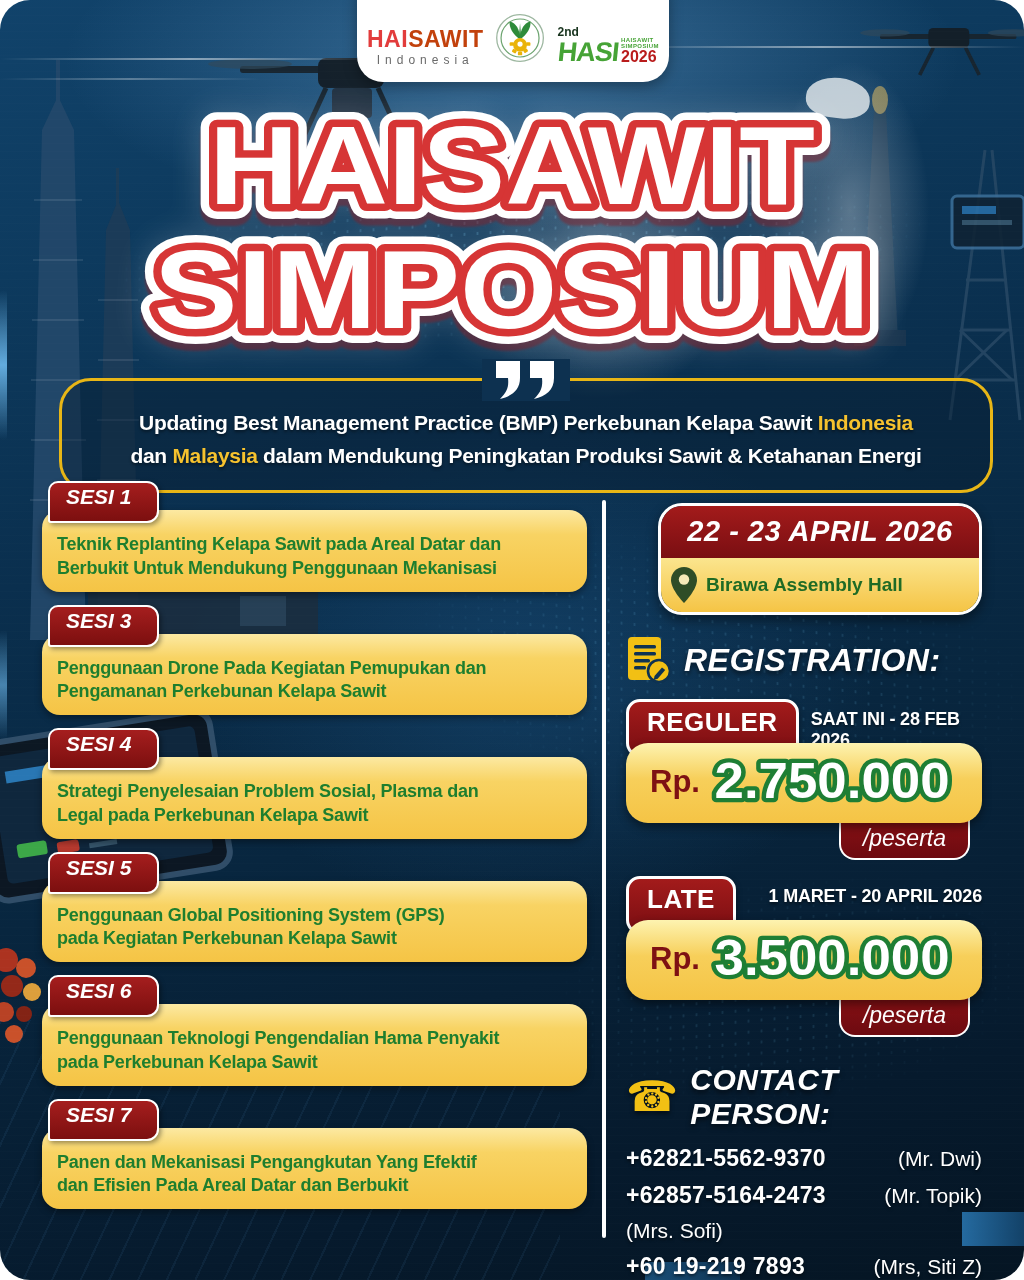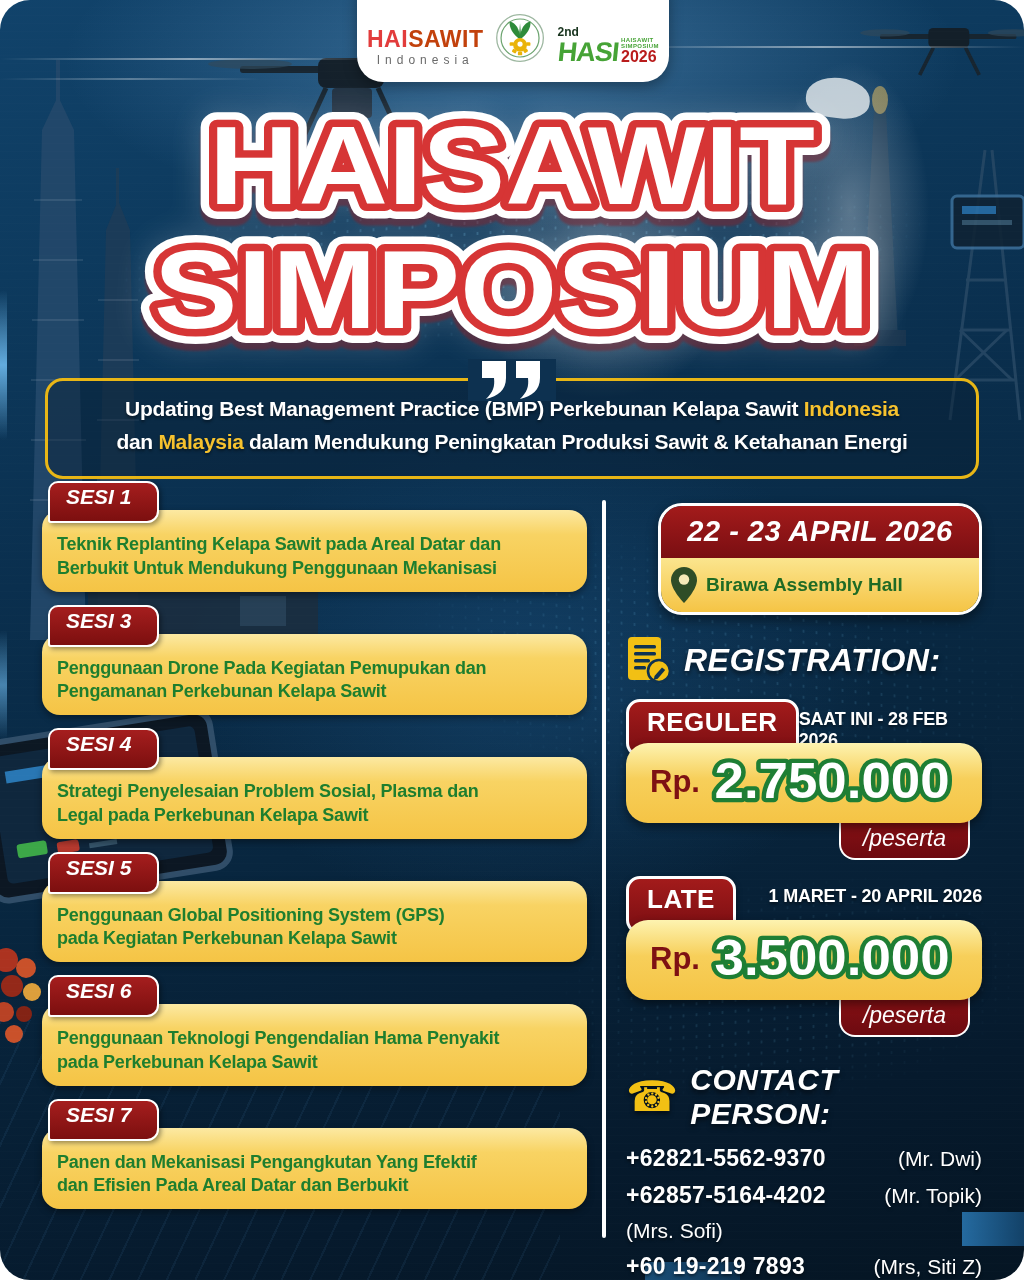--- a/index.html
+++ b/index.html
@@ -59,23 +59,23 @@
   .hasi-col{display:flex;flex-direction:column;line-height:1;}
   .hasi-ordinal{font-size:12px;font-weight:bold;color:#17331d;margin-bottom:1px;}
   .hasi-acronym{font-size:27px;font-weight:bold;color:#46a336;letter-spacing:-1px;transform:skewX(-6deg);}
   .hasi-side{display:flex;flex-direction:column;line-height:1;margin-bottom:1px;}
   .hasi-small{font-size:6px;font-weight:bold;color:#46a336;letter-spacing:.4px;}
   .hasi-year{font-size:16px;font-weight:bold;color:#b91c1c;}
   
   .title-wrap{position:absolute;left:122px;top:102px;z-index:4;
     filter:drop-shadow(0 7px 1px rgba(140,25,30,.45)) drop-shadow(0 0 16px rgba(255,255,255,.18));}
   
-  .quote-box{position:absolute;left:45px;top:378px;width:934px;z-index:4;
-    border:3px solid #e8b616;border-radius:18px;background:rgba(8,30,52,.45);
-    padding:12px 26px 18px;text-align:center;}
+  .quote-box{position:absolute;left:59px;top:378px;width:934px;z-index:4;
+    border:3px solid #e8b616;border-radius:32px;background:rgba(8,30,52,.45);
+    padding:26px 26px 18px;text-align:center;}
   .quote-icon{position:absolute;top:-22px;left:50%;transform:translateX(-50%);
     background:#0d3150;padding:0 12px;line-height:0;}
   .tagline{color:#fff;font-weight:bold;font-size:21px;line-height:1.55;margin:0;letter-spacing:-.3px;
     text-shadow:0 2px 3px rgba(0,0,0,.45);}
   .hl{color:#f6c22e;}
   
   .left-col{position:absolute;left:42px;top:481px;width:545px;z-index:4;}
   .session{margin-bottom:13px;}
   .session-tab{display:inline-block;position:relative;z-index:2;margin-left:6px;margin-bottom:-13px;
     background:linear-gradient(180deg,#a51e1e,#7c0f0f);
@@ -98,21 +98,21 @@
   .venue{display:flex;flex-direction:column;line-height:1.25;}
   .venue-name{color:#1f6b25;font-weight:bold;font-size:19px;}
   .venue-loc{color:#2e7d32;font-size:17px;letter-spacing:-.2px;}
   .reg-heading,.contact-heading{display:flex;align-items:center;gap:12px;margin:20px 0 14px;}
   .heading-text{color:#fff;font-style:italic;font-weight:bold;letter-spacing:.5px;
     text-shadow:0 3px 5px rgba(0,0,0,.55);}
   .reg-heading .heading-text{font-size:32px;}
   .contact-heading{margin-top:26px;}
   .contact-heading .heading-text{font-size:30px;}
   .tier{position:relative;margin-bottom:16px;}
-  .tier-head{position:relative;z-index:1;display:flex;align-items:flex-start;justify-content:space-between;}
+  .tier-head{position:relative;z-index:1;display:flex;align-items:flex-start;justify-content:space-between;gap:12px;}
   .tier-label{background:linear-gradient(180deg,#a31b1b,#7a0e12);border:3px solid #fff;border-radius:14px;
     color:#fff;font-weight:bold;font-size:26px;padding:5px 18px 16px;letter-spacing:.5px;
     box-shadow:0 3px 6px rgba(0,0,0,.4);}
   .tier-period{color:#fff;font-weight:bold;font-size:18px;margin-top:10px;text-shadow:0 2px 3px rgba(0,0,0,.5);
     letter-spacing:-.2px;}
   .price-card{position:relative;z-index:2;margin-top:-14px;border-radius:22px;
     background:linear-gradient(180deg,#fdf3b0 0%,#f7cf5a 45%,#f5c445 100%);
     padding:10px 24px 12px;display:flex;align-items:center;box-shadow:0 4px 10px rgba(0,0,0,.45);}
   .currency{color:#7e1113;font-weight:bold;font-size:31px;margin-right:6px;}
   .unit-tab{position:relative;z-index:1;width:max-content;margin:-10px 12px 0 auto;
@@ -416,21 +416,21 @@
     <div class="contact-heading">
       <span class="phone-glyph">☎</span>
       <span class="heading-text">CONTACT PERSON:</span>
     </div>
 
     <div class="contact-row">
       <span class="phone">+62821-5562-9370</span>
       <span class="cname">(Mr. Dwi)</span>
     </div>
     <div class="contact-row">
-      <span class="phone">+62857-5164-4202</span>
+      <span class="phone">+62857-5164-2473</span>
       <span class="cname">(Mr. Topik)</span>
     </div>
     <div class="contact-row">
       <span class="cname">(Mrs. Sofi)</span>
     </div>
     <div class="contact-row">
       <span class="phone">+60 19-219 7893</span>
       <span class="cname">(Mrs, Siti Z)</span>
     </div>
 

